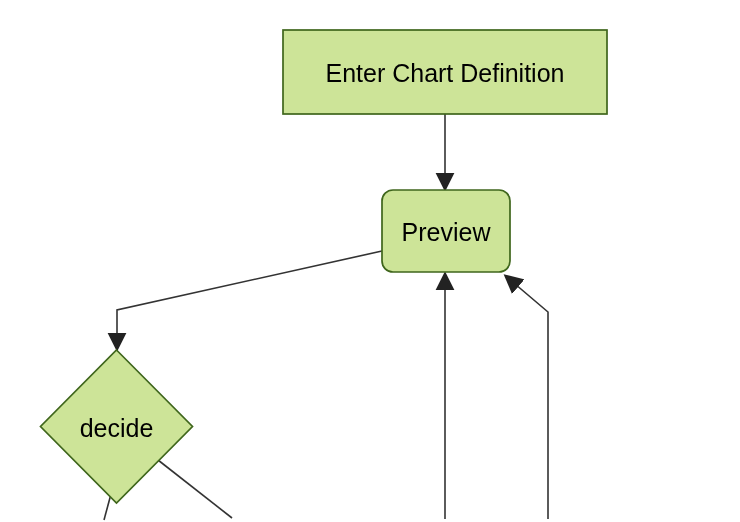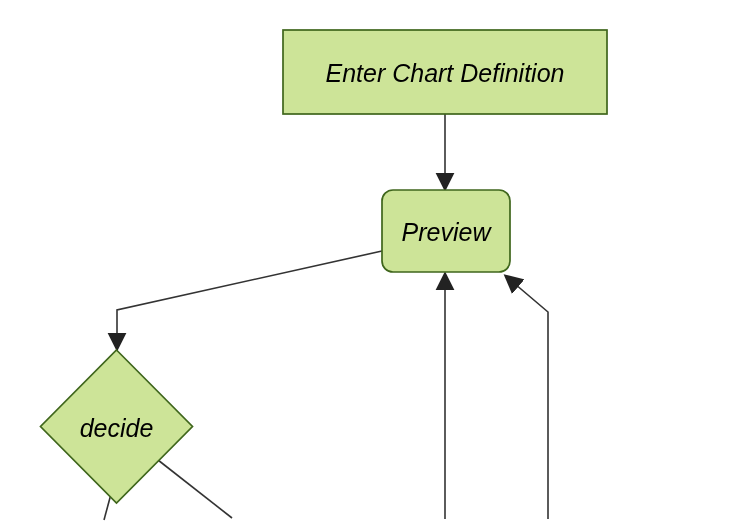--- a/index.html
+++ b/index.html
@@ -7,21 +7,20 @@
     padding: 0;
     background: #ffffff;
     font-family: "Liberation Sans", sans-serif;
   }
   .stage {
     position: relative;
     width: 740px;
     height: 522px;
     background: #ffffff;
     overflow: hidden;
-    font-style: italic;
   }
   svg { display: block; }
   .edge {
     fill: none;
     stroke-width: 1.6px;
   }
   .node-shape {
     stroke-width: 1.7px;
   }
   .node-label {

